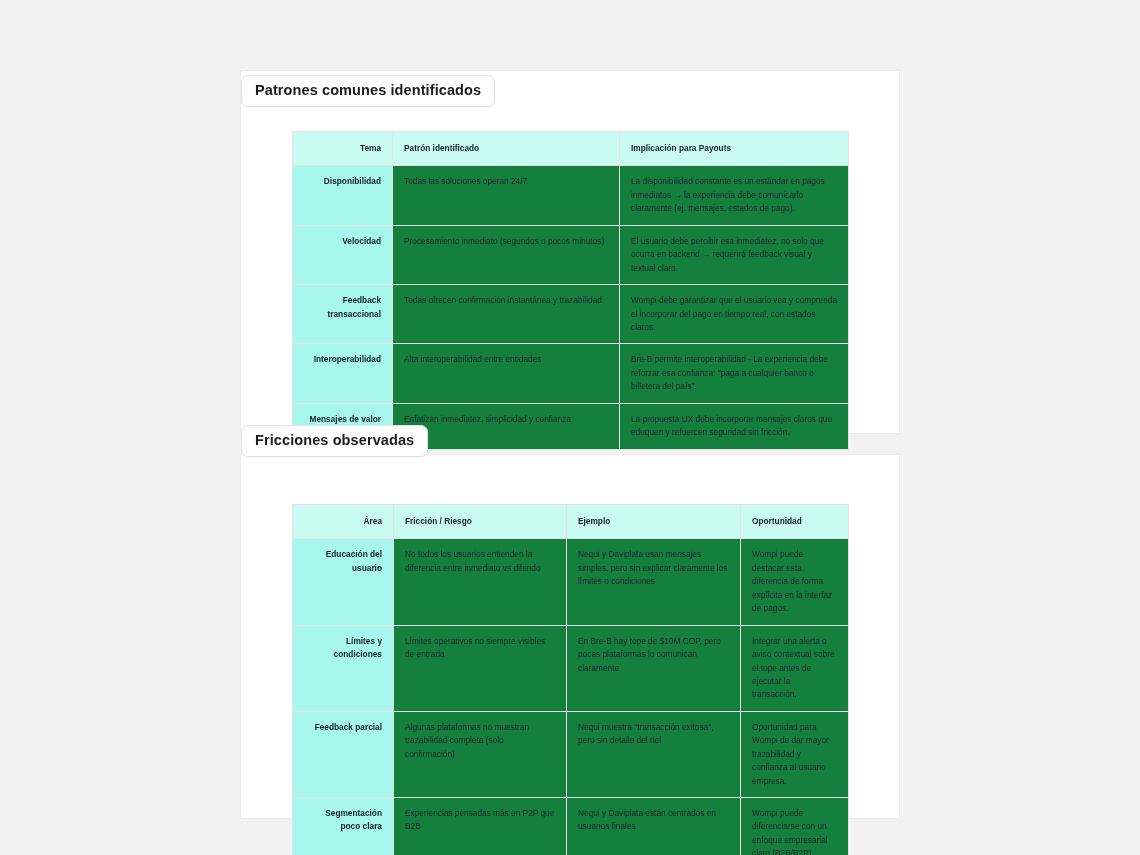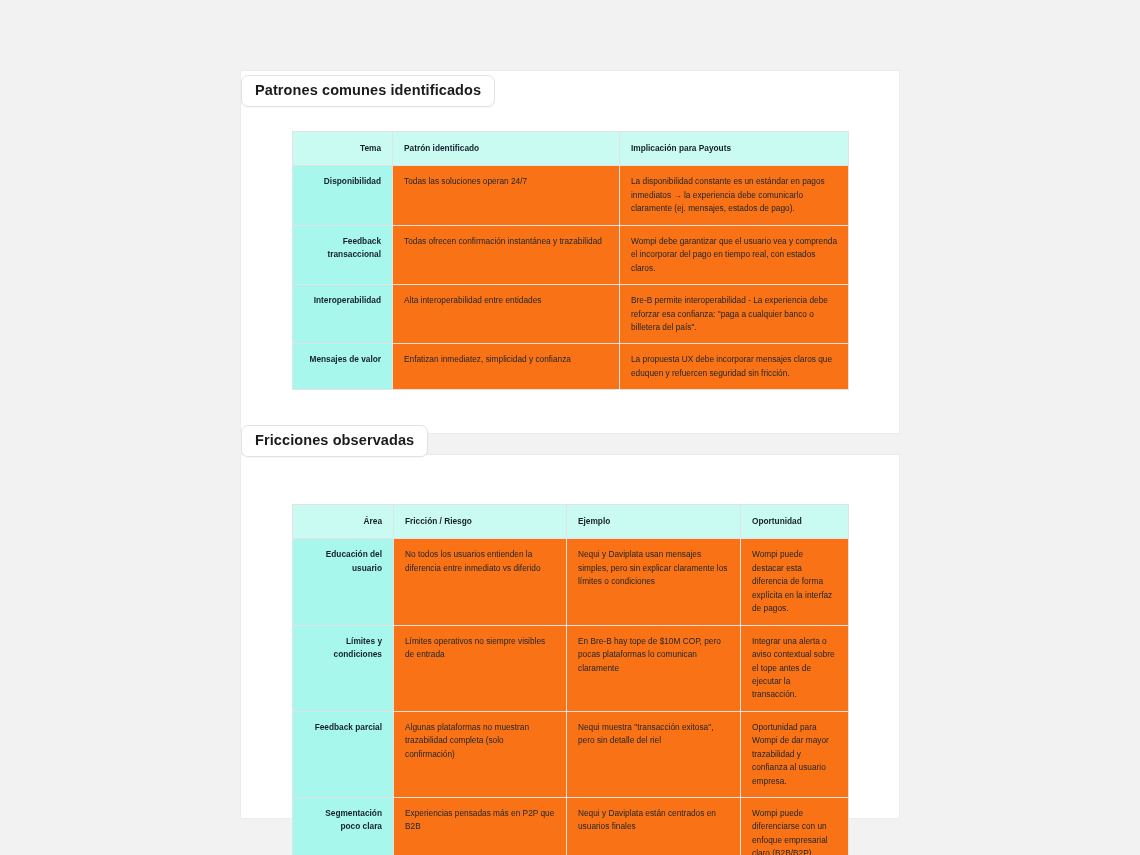--- a/index.html
+++ b/index.html
@@ -73,21 +73,21 @@
   table.data-table thead th.first-col {
     text-align: right;
   }
   table.data-table tbody td.first-col {
     background: #a8f7ec;
     font-weight: 700;
     text-align: right;
     color: #14202a;
   }
   table.data-table tbody tr td {
-    background: #f97316;
+    background: #15803d;
   }
   table.data-table tbody tr td.first-col {
     background: #a8f7ec;
   }
 
   
   #table-patrones { position: absolute; left: 292px; top: 99px; width: 556px; margin-top: 32px; }
   #table-patrones col.c1 { width: 100px; }
   #table-patrones col.c2 { width: 227px; }
   #table-patrones col.c3 { width: 229px; }
@@ -126,20 +126,25 @@
         <th class="first-col">Tema</th>
         <th>Patrón identificado</th>
         <th>Implicación para Payouts</th>
       </tr>
     </thead>
     <tbody>
       <tr>
         <td class="first-col">Disponibilidad</td>
         <td>Todas las soluciones operan 24/7</td>
         <td>La disponibilidad constante es un estándar en pagos inmediatos → la experiencia debe comunicarlo claramente (ej. mensajes, estados de pago).</td>
+      </tr>
+      <tr>
+        <td class="first-col">Velocidad</td>
+        <td>Procesamiento inmediato (segundos o pocos minutos)</td>
+        <td>El usuario debe percibir esa inmediatez, no solo que ocurra en backend → requerirá feedback visual y textual claro.</td>
       </tr>
       <tr>
         <td class="first-col">Feedback transaccional</td>
         <td>Todas ofrecen confirmación instantánea y trazabilidad</td>
         <td>Wompi debe garantizar que el usuario vea y comprenda el incorporar del pago en tiempo real, con estados claros.</td>
       </tr>
       <tr>
         <td class="first-col">Interoperabilidad</td>
         <td>Alta interoperabilidad entre entidades</td>
         <td>Bre-B permite interoperabilidad - La experiencia debe reforzar esa confianza: "paga a cualquier banco o billetera del país".</td>

